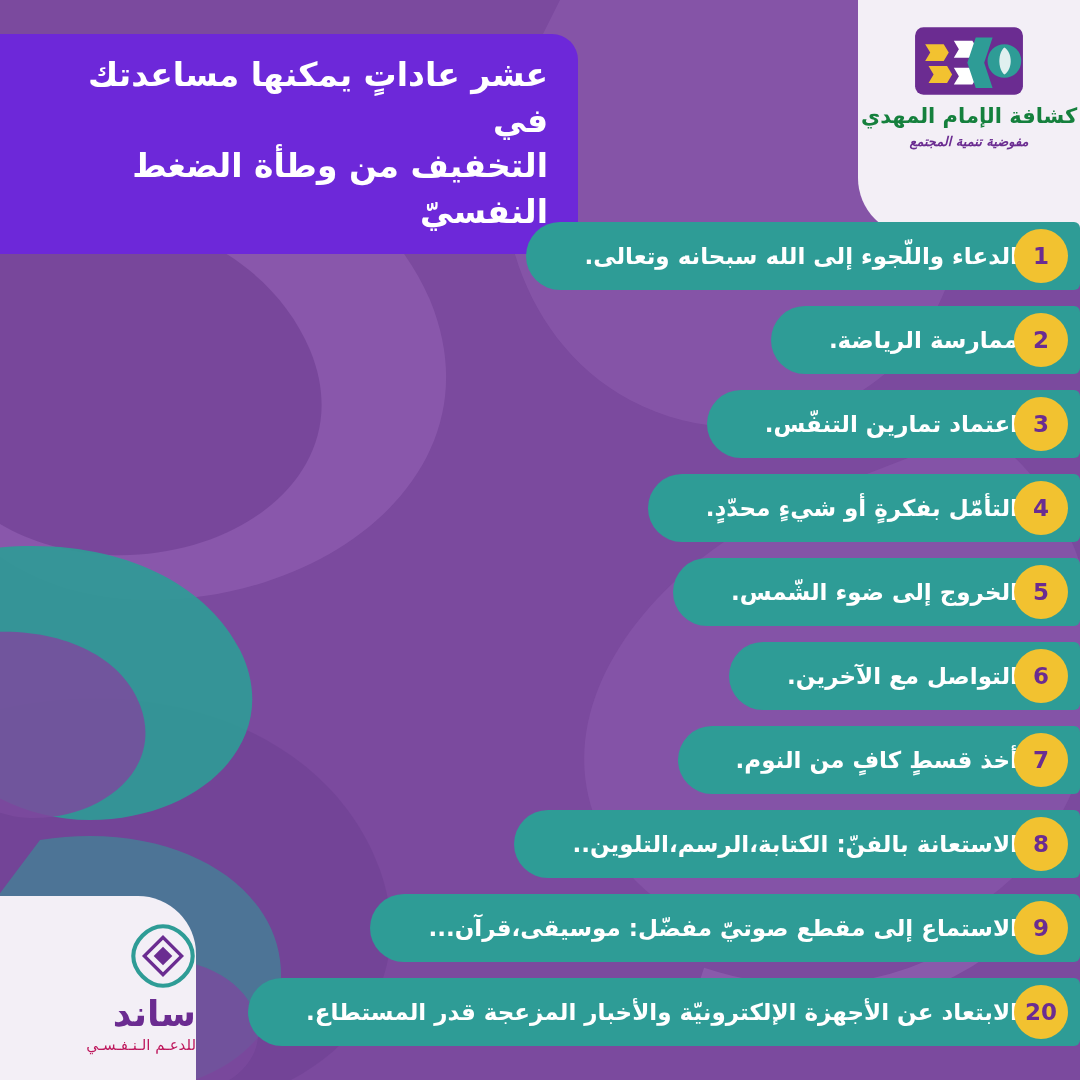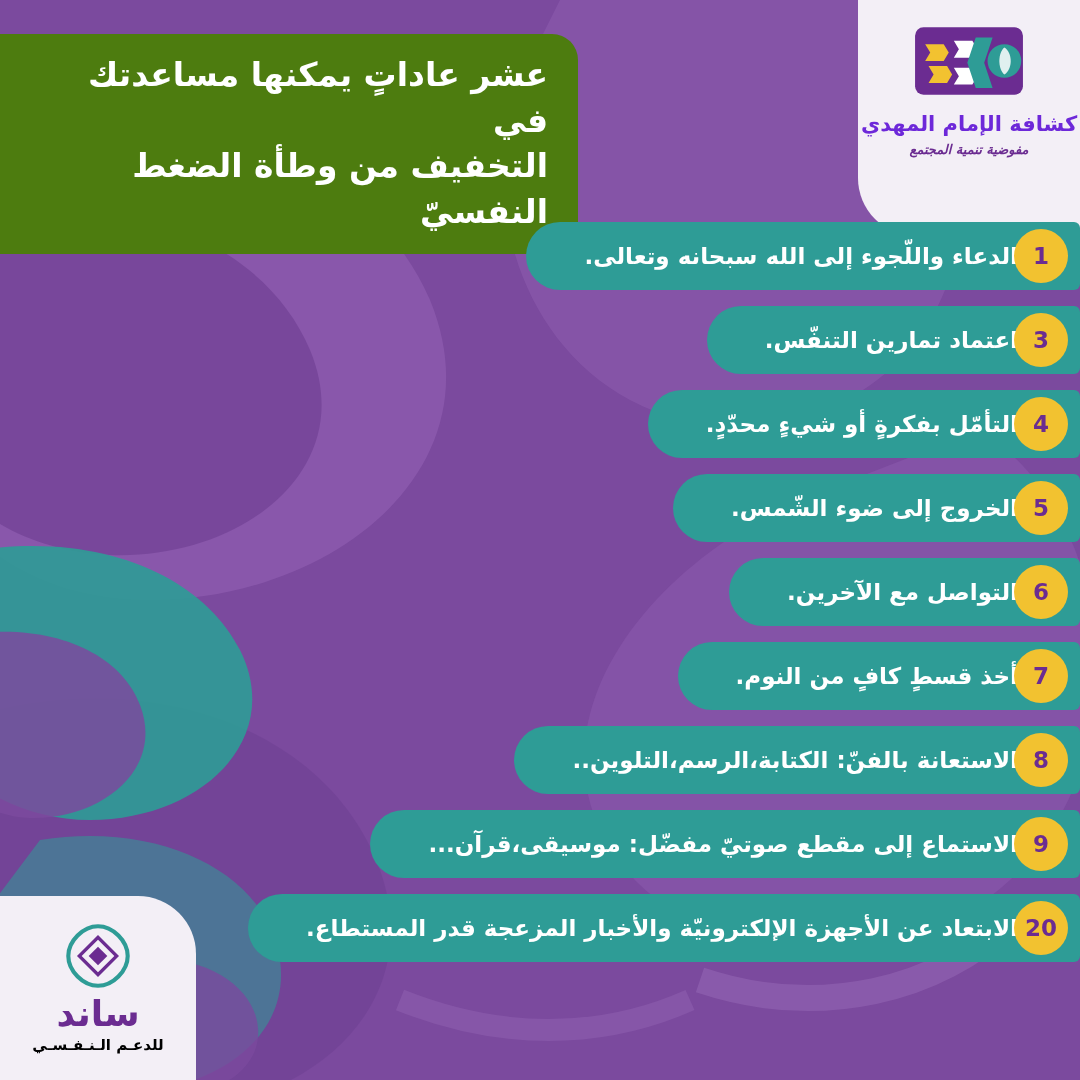--- a/index.html
+++ b/index.html
@@ -17,21 +17,21 @@
   }
 
   
   .bg-svg{position:absolute;inset:0;width:1080px;height:1080px;}
 
   
   .title-band{
     position:absolute;
     top:34px;left:0;
     width:578px;
-    background:#4d7c0f;
+    background:#6d28d9;
     border-top-right-radius:26px;
     border-bottom-right-radius:26px;
     padding:18px 30px 20px 26px;
     box-sizing:border-box;
   }
   .title-band .title-text{
     color:#ffffff;
     font-size:33px;
     font-weight:bold;
     line-height:1.38;
@@ -49,22 +49,21 @@
     border-bottom-left-radius:58px;
     box-sizing:border-box;
     display:flex;
     flex-direction:column;
     align-items:center;
     justify-content:flex-start;
     padding-top:18px;
   }
   .logo-mark{width:118px;height:86px;}
   .logo-title{
-    margin-top:8px;
-    color:#6d28d9;
+    color:#15803d;
     font-size:21px;
     font-weight:bold;
     letter-spacing:-0.2px;
     direction:rtl;
   }
   .logo-sub{
     margin-top:6px;
     color:#6B2C91;
     font-size:13px;
     font-weight:bold;
@@ -75,37 +74,37 @@
   
   .logo-card-bl{
     position:absolute;
     left:0;bottom:0;
     width:196px;height:184px;
     background:#F3EFF6;
     border-top-right-radius:58px;
     box-sizing:border-box;
     display:flex;
     flex-direction:column;
-    align-items:center;
+    align-items:flex-start;
     justify-content:center;
   }
   .saned-mark{width:66px;height:66px;}
   .saned-title{
     margin-top:4px;
     color:#6B2C91;
     font-size:36px;
     font-weight:bold;
     direction:rtl;
     letter-spacing:1px;
   }
   .saned-sub{
     margin-top:2px;
-    color:#000000;
+    color:#be185d;
     font-size:15px;
-    font-weight:bold;
+    font-weight:normal;
     direction:rtl;
     letter-spacing:1px;
   }
 
   
   .list{
     position:absolute;
     top:218px;right:0;
     width:970px;
   }
@@ -236,20 +235,26 @@
 
   <div class="list">
 
     <div class="row">
       <div class="pill w1" style="width: 554px;">
         <span class="txt">الدعاء واللّجوء إلى الله سبحانه وتعالى.</span>
         <span class="badge">1</span>
       </div>
     </div>
 
+    <div class="row">
+      <div class="pill w2" style="width: 309px;">
+        <span class="txt">ممارسة الرياضة.</span>
+        <span class="badge">2</span>
+      </div>
+    </div>
 
     <div class="row">
       <div class="pill w3" style="width: 373px;">
         <span class="txt">اعتماد تمارين التنفّس.</span>
         <span class="badge">3</span>
       </div>
     </div>
 
     <div class="row">
       <div class="pill w4" style="width: 432px;">

